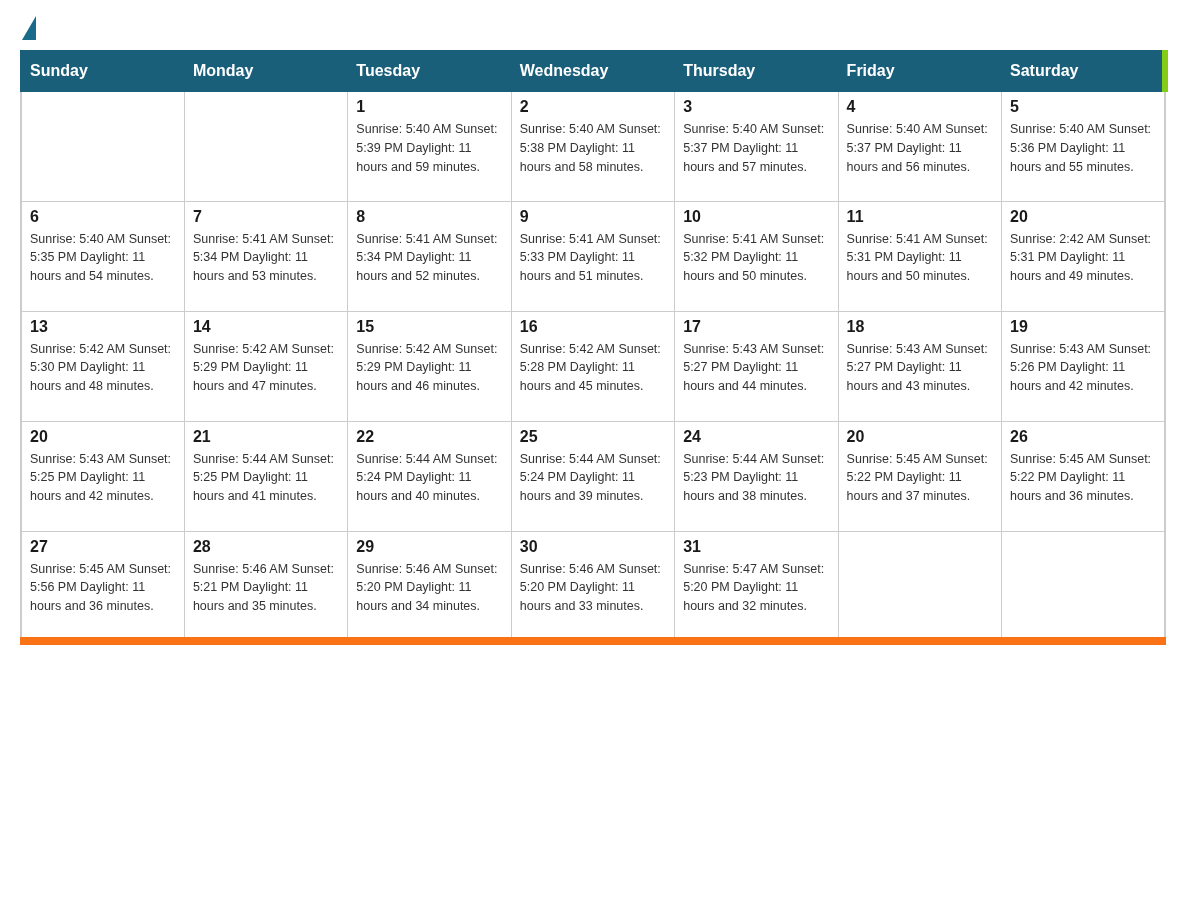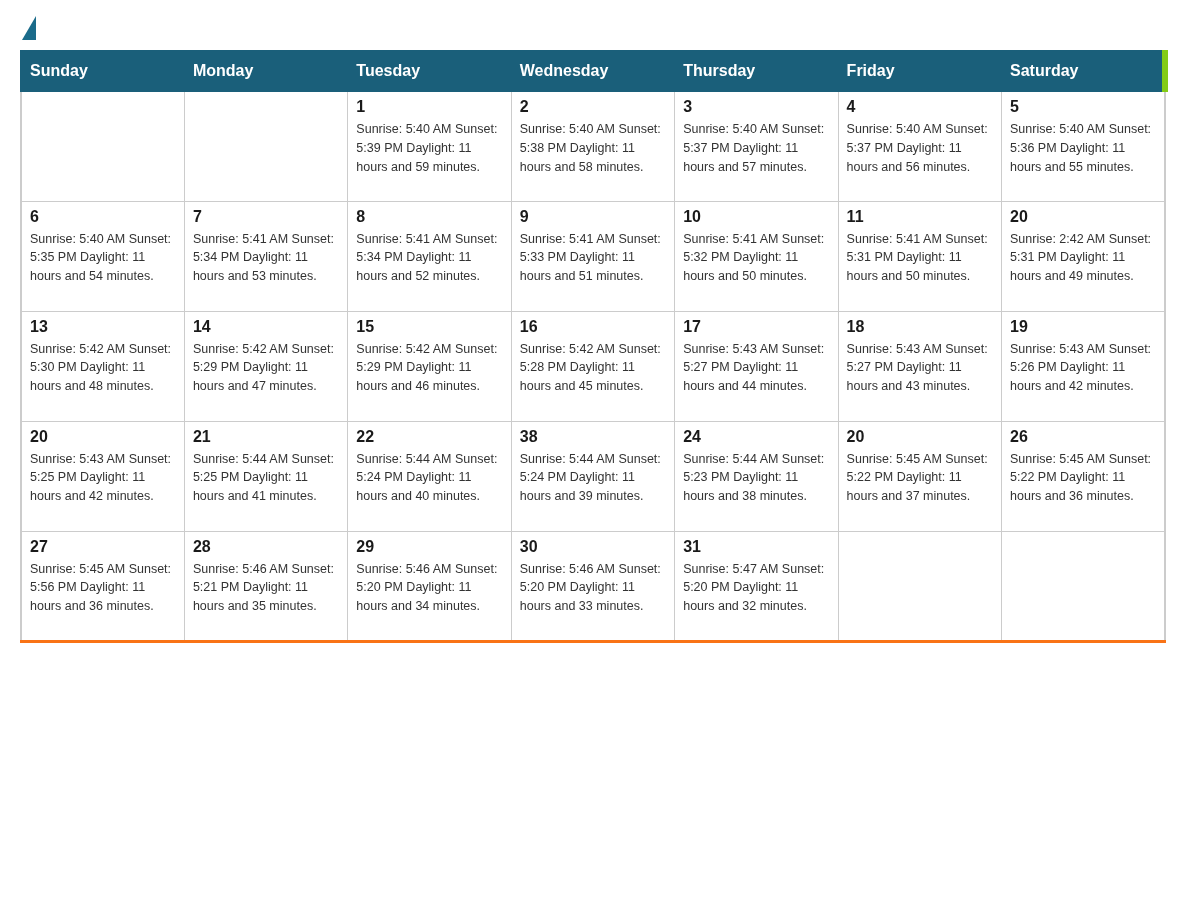--- a/index.html
+++ b/index.html
@@ -91,21 +91,21 @@
     }
     .day-info {
       font-size: 12.5px;
       color: #333;
       line-height: 1.5;
     }
     .empty-cell {
       background: #fff;
     }
     .calendar tbody tr:last-child td {
-      border-bottom: 3px solid #f97316;
+      border-bottom: 8px solid #f97316;
       border-radius: 11px;
     }
     .calendar thead tr th:first-child {
       border-left: 2px solid #1a5f7a;
     }
     .calendar thead tr th:last-child {
       border-right: 6px solid #84cc16;
     }
     .calendar tbody tr td:first-child {
       border-left: 2px solid #ccc;
@@ -318,21 +318,21 @@
 and 41 minutes.</div>
         </td>
         <td>
           <span class="day-number">22</span>
           <div class="day-info">Sunrise: 5:44 AM
 Sunset: 5:24 PM
 Daylight: 11 hours
 and 40 minutes.</div>
         </td>
         <td>
-          <span class="day-number">38</span>
+          <span class="day-number">25</span>
           <div class="day-info">Sunrise: 5:44 AM
 Sunset: 5:24 PM
 Daylight: 11 hours
 and 39 minutes.</div>
         </td>
         <td>
           <span class="day-number">24</span>
           <div class="day-info">Sunrise: 5:44 AM
 Sunset: 5:23 PM
 Daylight: 11 hours

